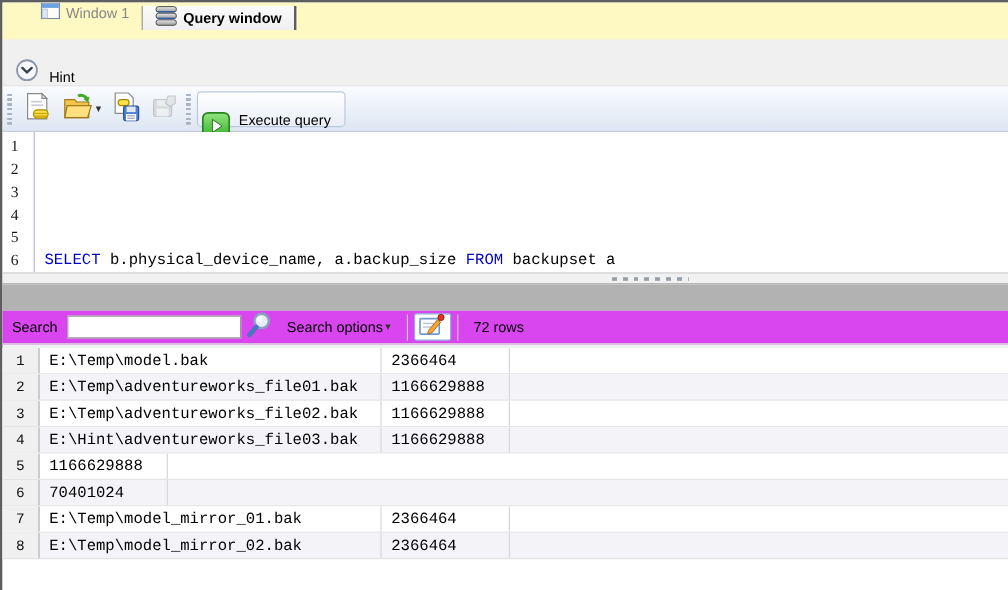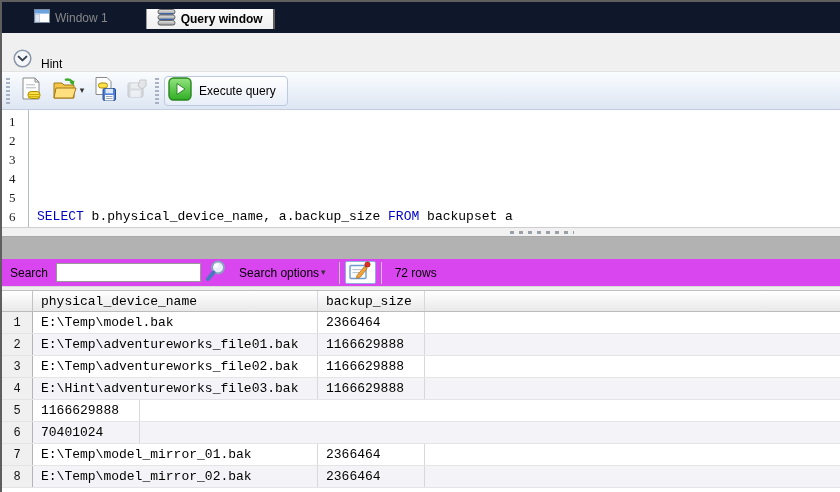--- a/index.html
+++ b/index.html
@@ -5,40 +5,40 @@
   * { margin:0; padding:0; box-sizing:border-box; }
   html,body { background:#d0d0d0; }
   .app{
     width:840px; height:492px;
     border-left:2px solid #5e5e5e; border-top:2px solid #5e5e5e;
     display:flex; flex-direction:column;
     font-family:"Liberation Sans", sans-serif; font-size:12px; color:#000;
     background:#f0f0f0; overflow:hidden;
   }
   
-  .tabbar{ height:31px; background:#0f172a; display:flex; align-items:center; padding-left:22px; flex:none;gap:28px; }
+  .tabbar{ height:31px; background:#fef9c3; display:flex; align-items:flex-start; padding-left:22px; flex:none; }
   .tab{ display:flex; align-items:center; gap:5px; padding:0 10px; }
   .tab.inactive{ color:#878787; }
   .tab.active{
     background:linear-gradient(#fbfbfb,#f0f0f0); margin-top:3px;
     border-left:1px solid #9a9a9a; border-right:2px solid #5e5e5e;
     font-weight:bold; color:#000;
   }
   
   .hintrow{ height:39px; background:#f0f0f0; display:flex; align-items:flex-end; gap:9px; padding-left:11px; border-bottom:1px solid #e2e2e2; flex:none; }
   
   .toolbar{ height:38px; background:linear-gradient(#fafcfe,#dde6f3); border-bottom:1px solid #c3cddd; display:flex; align-items:center; padding-left:2px; flex:none; }
   .grip{ width:4px; height:26px; margin:0 5px 0 2px;
     background:repeating-linear-gradient(180deg,#a8b2c2 0 2px, rgba(0,0,0,0) 2px 4px); }
   .tbtn{ width:32px; height:30px; display:flex; align-items:center; justify-content:center; border:none; background:transparent; }
   .tbtn.split{ width:42px; gap:2px; }
   .tbtn.disabled{ opacity:.45; filter:grayscale(1); }
   .caret{ font-size:9px; color:#333; line-height:1; }
   .execbtn{
-    display:flex; align-items:center; gap:7px; height:30px; padding:0 11px 0 3px;
+    display:flex; align-items:flex-start; gap:7px; height:30px; padding:16px 11px 0 3px;
     border:1px solid #bccadf; border-radius:4px; background:linear-gradient(#ffffff,#e8eef8);
     font-family:"Liberation Sans", sans-serif; font-size:12px; color:#000;
   }
   
   .editor{ height:117px; background:#fff; display:flex; flex:none; }
   .gutter{ width:27px; border-right:1px solid #b6bcc6; padding:2px 0 0 7px;
     font-family:"Liberation Serif", serif; font-size:13px; line-height:19px; color:#1a1a1a; }
   .gutter div{ height:19px; }
   .code{ flex:1; padding-top:2px; font-family:"Liberation Mono", monospace; font-size:13px; line-height:19px; white-space:pre; overflow:hidden; }
   .cline{ height:19px; padding-left:8px; }
@@ -246,26 +246,20 @@
           <path d="M8 14.5 L15.5 5.5 L18.2 7.6 L10.8 16.5 L7.5 17.3 z" fill="#f2a33c" stroke="#b06f10" stroke-width="0.8"></path>
           <circle cx="18.5" cy="3.5" r="2.6" fill="#e23020" stroke="#9e1508" stroke-width="0.7"></circle>
         </svg>
       </span>
     </button>
     <div class="vsep"></div>
     <span class="rowcount">72 rows</span>
   </div>
 
   <div class="gridwrap">
-    <div class="grow ghead">
-      <div class="c-num"></div>
-      <div class="c-dev">physical_device_name</div>
-      <div class="c-size">backup_size</div>
-      <div class="c-rest"></div>
-    </div>
 
     <div class="grow drow">
       <div class="c-num">1</div>
       <div class="c-dev">E:\Temp\model.bak</div>
       <div class="c-size">2366464</div>
       <div class="c-rest"></div>
     </div>
     <div class="grow drow alt">
       <div class="c-num">2</div>
       <div class="c-dev">E:\Temp\adventureworks_file01.bak</div>

